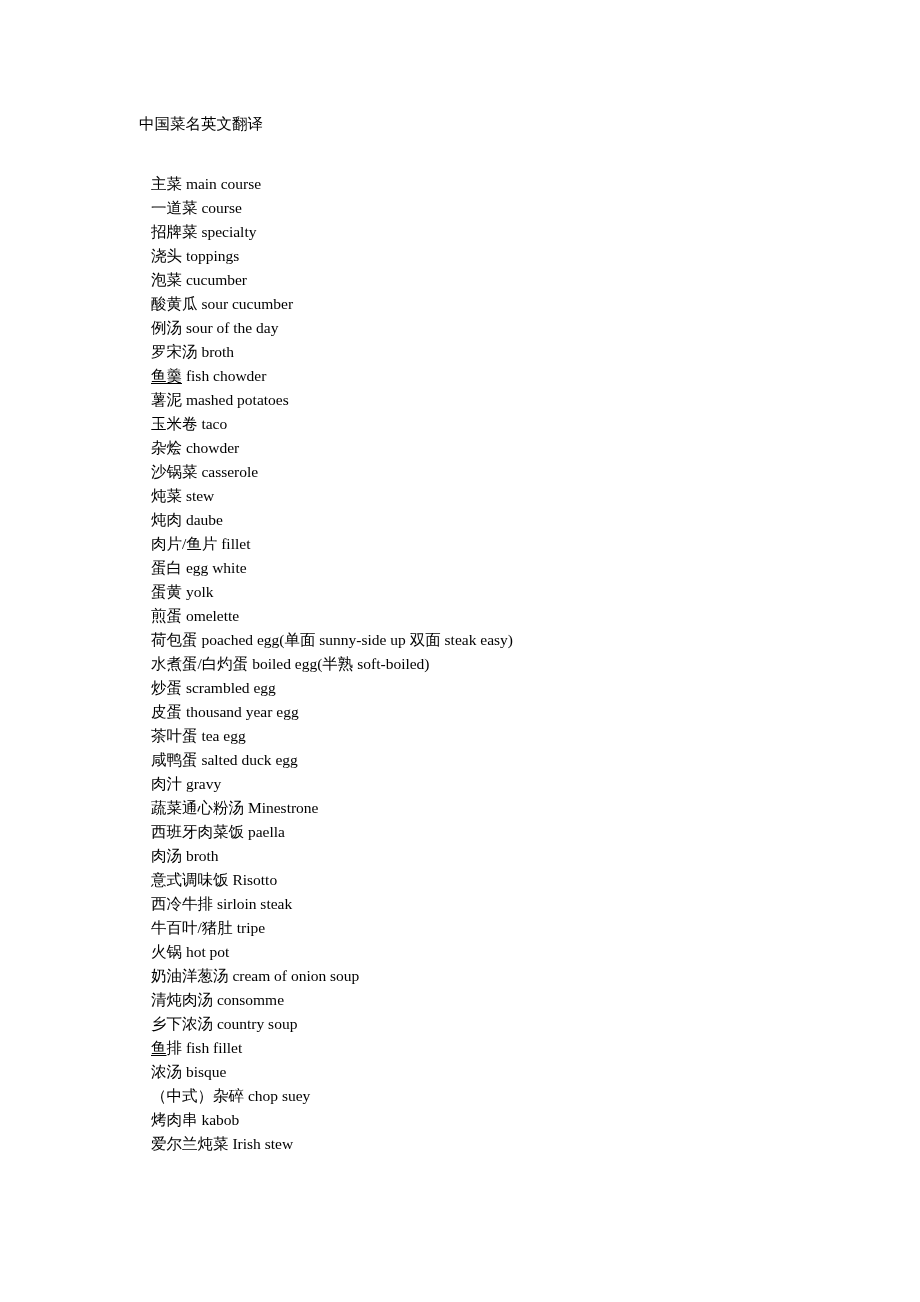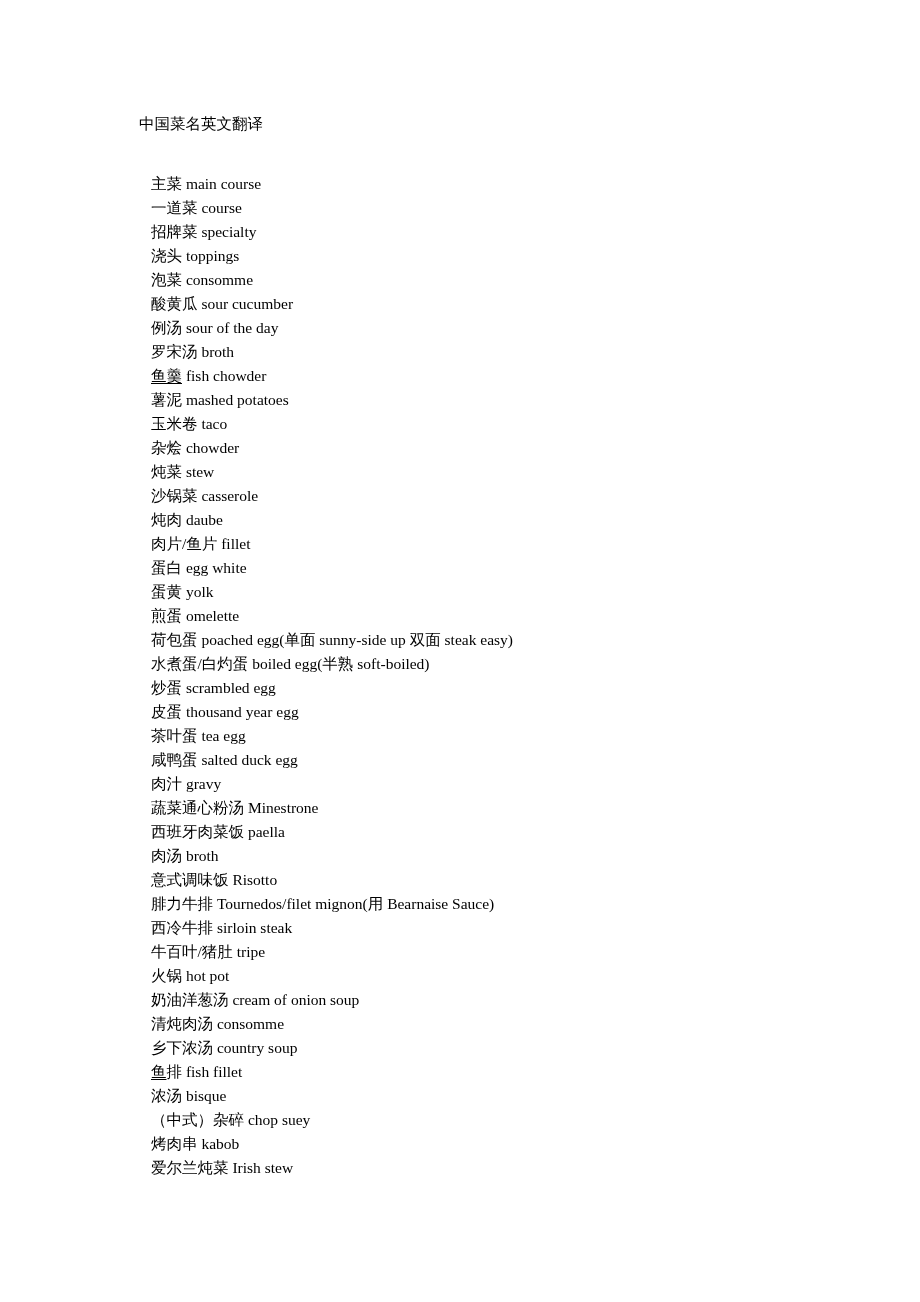--- a/index.html
+++ b/index.html
@@ -69,47 +69,46 @@
 
     <p class="doc-title">中国菜名英文翻译</p>
 
     <div class="spacer-line">&nbsp;</div>
 
     <ul class="entry-list" id="entry-list">
         <li class="entry">主菜 main course</li>
         <li class="entry">一道菜 course</li>
         <li class="entry">招牌菜 specialty</li>
         <li class="entry">浇头 toppings</li>
-        <li class="entry">泡菜 consomme</li>
+        <li class="entry">泡菜 cucumber</li>
         <li class="entry">酸黄瓜 sour cucumber</li>
         <li class="entry">例汤 sour of the day</li>
         <li class="entry">罗宋汤 broth</li>
         <li class="entry"><span class="zh-underline">鱼羹</span><span> fish chowder</span></li>
         <li class="entry">薯泥 mashed potatoes</li>
         <li class="entry">玉米卷 taco</li>
         <li class="entry">杂烩 chowder</li>
+        <li class="entry">沙锅菜 casserole</li>
         <li class="entry">炖菜 stew</li>
-        <li class="entry">沙锅菜 casserole</li>
         <li class="entry">炖肉 daube</li>
         <li class="entry">肉片/鱼片 fillet</li>
         <li class="entry">蛋白 egg white</li>
         <li class="entry">蛋黄 yolk</li>
         <li class="entry">煎蛋 omelette</li>
         <li class="entry">荷包蛋 poached egg(单面 sunny-side up 双面 steak easy)</li>
         <li class="entry">水煮蛋/白灼蛋 boiled egg(半熟 soft-boiled)</li>
         <li class="entry">炒蛋 scrambled egg</li>
         <li class="entry">皮蛋 thousand year egg</li>
         <li class="entry">茶叶蛋 tea egg</li>
         <li class="entry">咸鸭蛋 salted duck egg</li>
         <li class="entry">肉汁 gravy</li>
         <li class="entry">蔬菜通心粉汤 Minestrone</li>
         <li class="entry">西班牙肉菜饭 paella</li>
         <li class="entry">肉汤 broth</li>
         <li class="entry">意式调味饭 Risotto</li>
-        <li class="entry">腓力牛排 Tournedos/filet mignon(用 Bearnaise Sauce)</li>
         <li class="entry">西冷牛排 sirloin steak</li>
         <li class="entry">牛百叶/猪肚 tripe</li>
         <li class="entry">火锅 hot pot</li>
         <li class="entry">奶油洋葱汤 cream of onion soup</li>
         <li class="entry">清炖肉汤 consomme</li>
         <li class="entry">乡下浓汤 country soup</li>
         <li class="entry"><span class="zh-underline">鱼</span><span>排 fish fillet</span></li>
         <li class="entry">浓汤 bisque</li>
         <li class="entry">（中式）杂碎 chop suey</li>
         <li class="entry">烤肉串 kabob</li>

